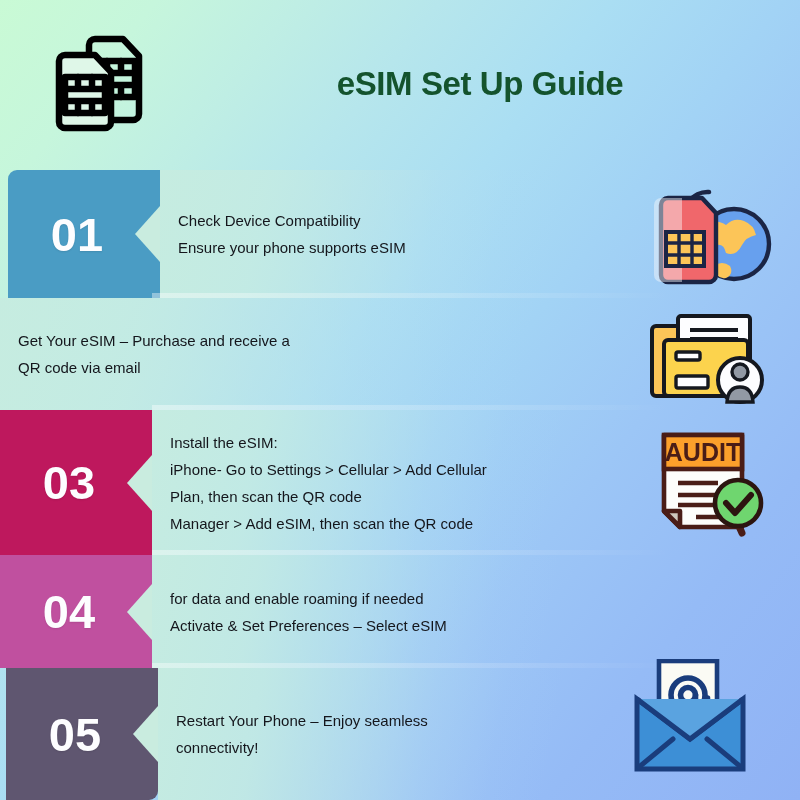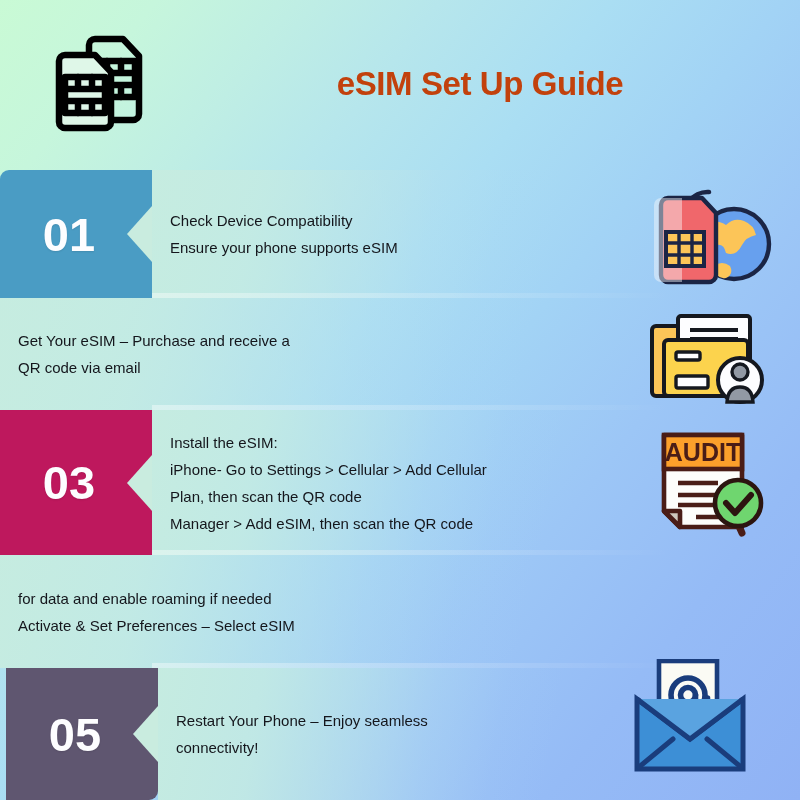--- a/index.html
+++ b/index.html
@@ -40,21 +40,21 @@
     display:flex;
     align-items:center;
     justify-content:center;
     padding-left:6px;
   }
 
   #page-title {
     flex:1;
     font-size:33px;
     font-weight:bold;
-    color:#c2410c;
+    color:#14532d;
     letter-spacing:-0.4px;
     line-height:1.1;
     padding-right:40px;
     text-align:center;
     white-space:nowrap;
   }
 
   
   #steps {
     position:absolute;
@@ -185,21 +185,21 @@
         </g>
       </svg>
     </span>
   </div>
 
   <div id="page-title">eSIM Set Up Guide</div>
 </div>
 
 <div id="steps">
 
-  <div class="step" style="height:128px;">
+  <div class="step" style="height:128px;padding-left:8px;">
     <div class="numblock" style="background:#4a9cc4;">
       <span class="num">01</span>
       <svg class="notch" viewBox="0 0 26 58" preserveAspectRatio="none">
         <polygon points="26,0 0,29 26,58" fill="#c9ecdf"></polygon>
       </svg>
     </div>
     <div class="textpanel">
       <div class="panelbg"></div>
       <div class="lines">
         <div class="line">Check Device Compatibility</div>
@@ -298,20 +298,26 @@
 
           <circle cx="88" cy="76" r="23" fill="#6fd66f" stroke="#2c1510" stroke-width="4.6"></circle>
           <path d="M76 76 l9 10 l16 -18" fill="none" stroke="#2c1510" stroke-width="6" stroke-linecap="round" stroke-linejoin="round"></path>
         </svg>
       </span>
     </div>
     <div class="sep" style="bottom:0;"></div>
   </div>
 
   <div class="step" style="height:113px;">
+    <div class="numblock" style="background:#c0509f;">
+      <span class="num">04</span>
+      <svg class="notch" viewBox="0 0 26 58" preserveAspectRatio="none">
+        <polygon points="26,0 0,29 26,58" fill="#c9ecdf"></polygon>
+      </svg>
+    </div>
     <div class="textpanel">
       <div class="panelbg"></div>
       <div class="lines">
         <div class="line">for data and enable roaming if needed</div>
         <div class="line">Activate &amp; Set Preferences – Select eSIM</div>
       </div>
     </div>
     <div class="iconcell"></div>
     <div class="sep" style="bottom:0;"></div>
   </div>

